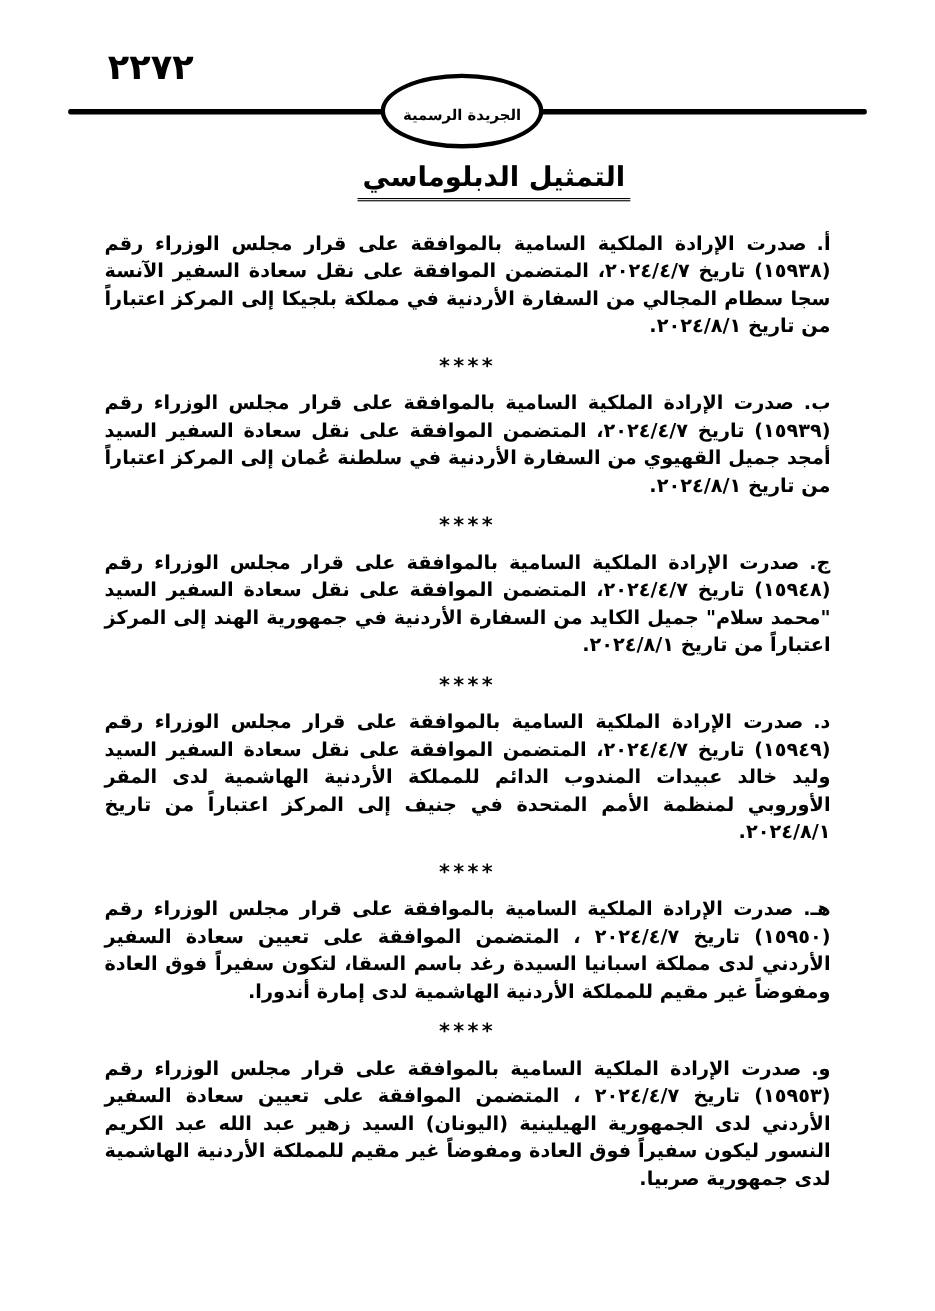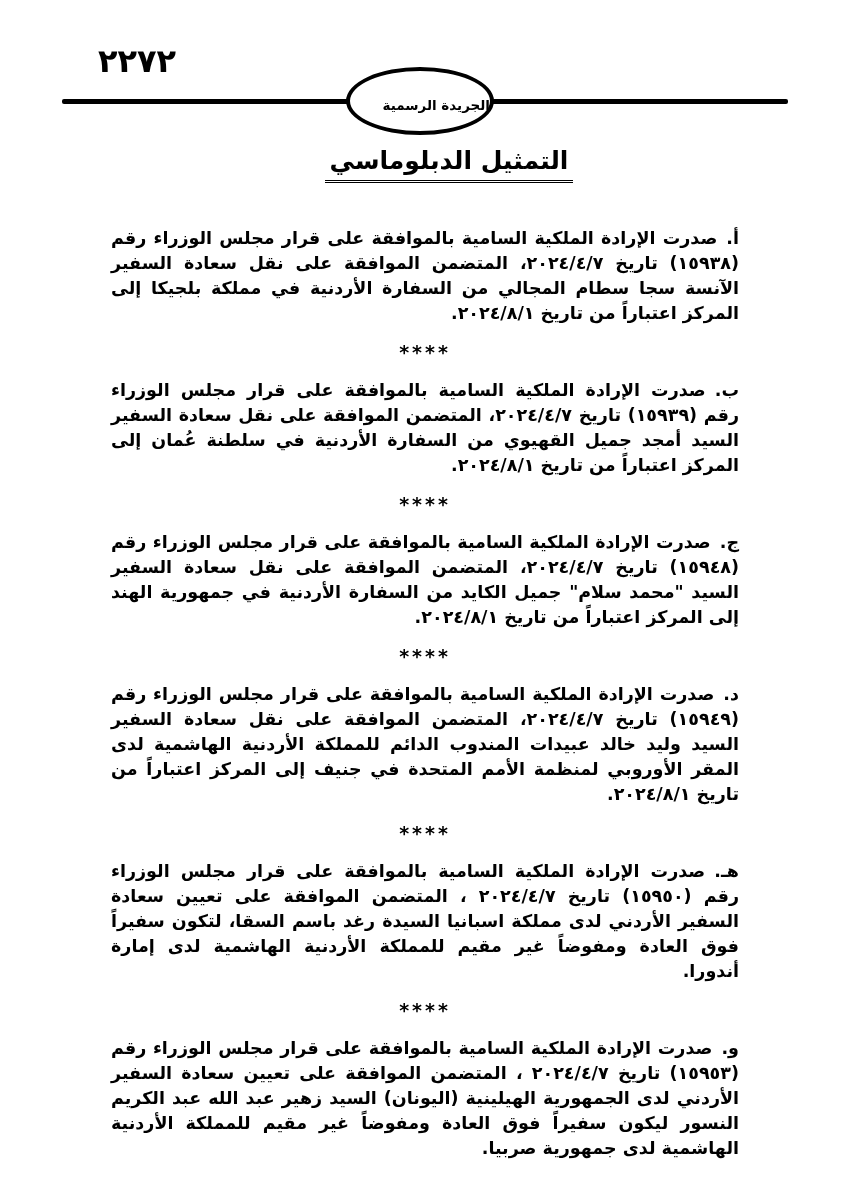--- a/index.html
+++ b/index.html
@@ -42,21 +42,21 @@
     top: 67px;
     left: 346px;
     width: 140px;
     height: 60px;
     background: #ffffff;
     border: 4px solid #000;
     border-radius: 50%;
     z-index: 2;
     display: flex;
     align-items: center;
-    justify-content: flex-end;
+    justify-content: center;
   }
   .gazette-oval span {
     direction: rtl;
     font-size: 13.5px;
     font-weight: bold;
     padding-top: 7px;
     white-space: nowrap;
   }
 
   
@@ -85,21 +85,21 @@
     top: 210px;
     left: 95px;
     width: 660px;
     direction: rtl;
   }
   .decree-item {
     font-size: 17.5px;
     font-weight: bold;
     line-height: 25px;
     text-align: justify;
-    margin: 16px;
+    margin: 0;
   }
   .decree-item .marker {
     margin-left: 9px;
     white-space: nowrap;
   }
   .separator {
     direction: ltr;
     text-align: center;
     font-size: 19px;
     font-weight: bold;

